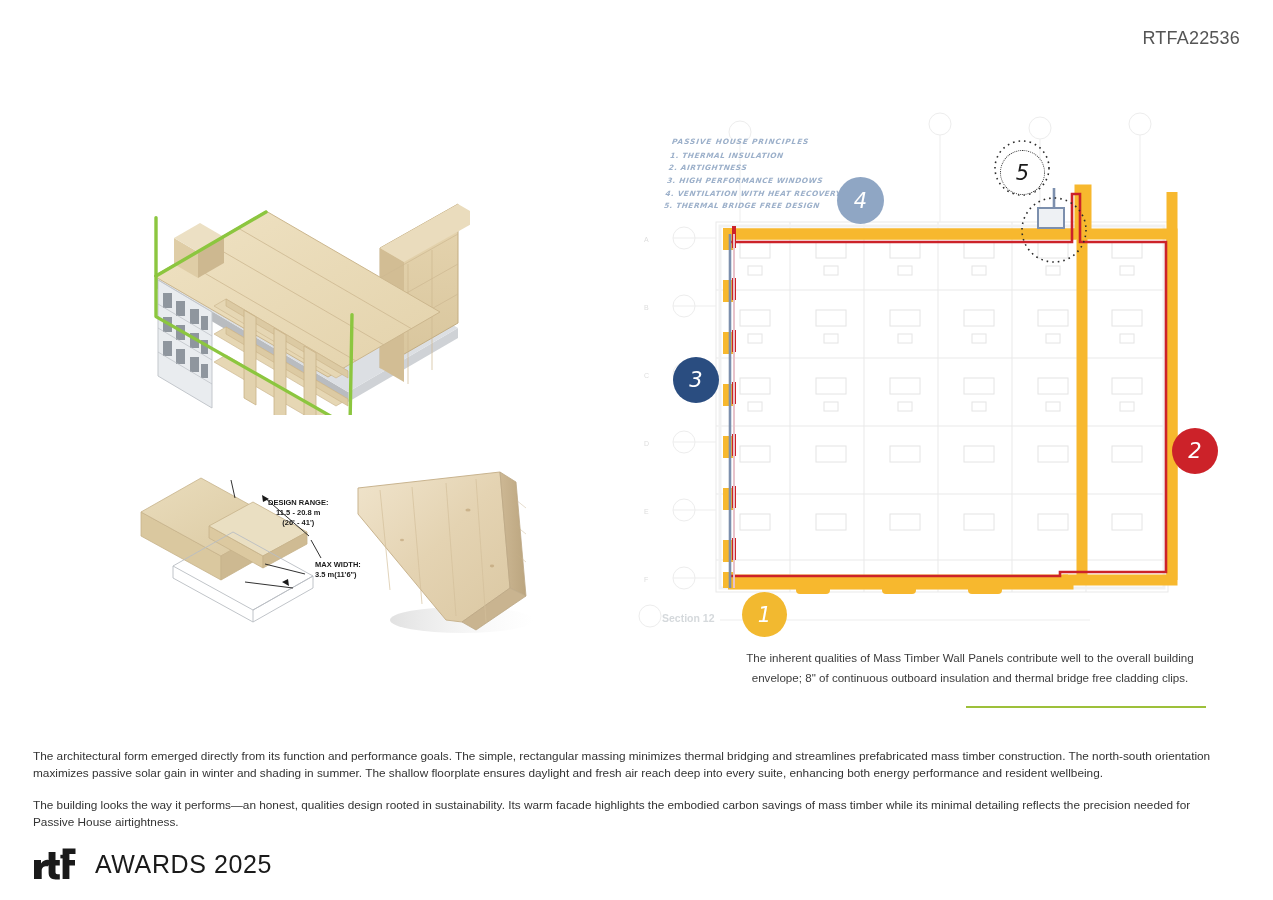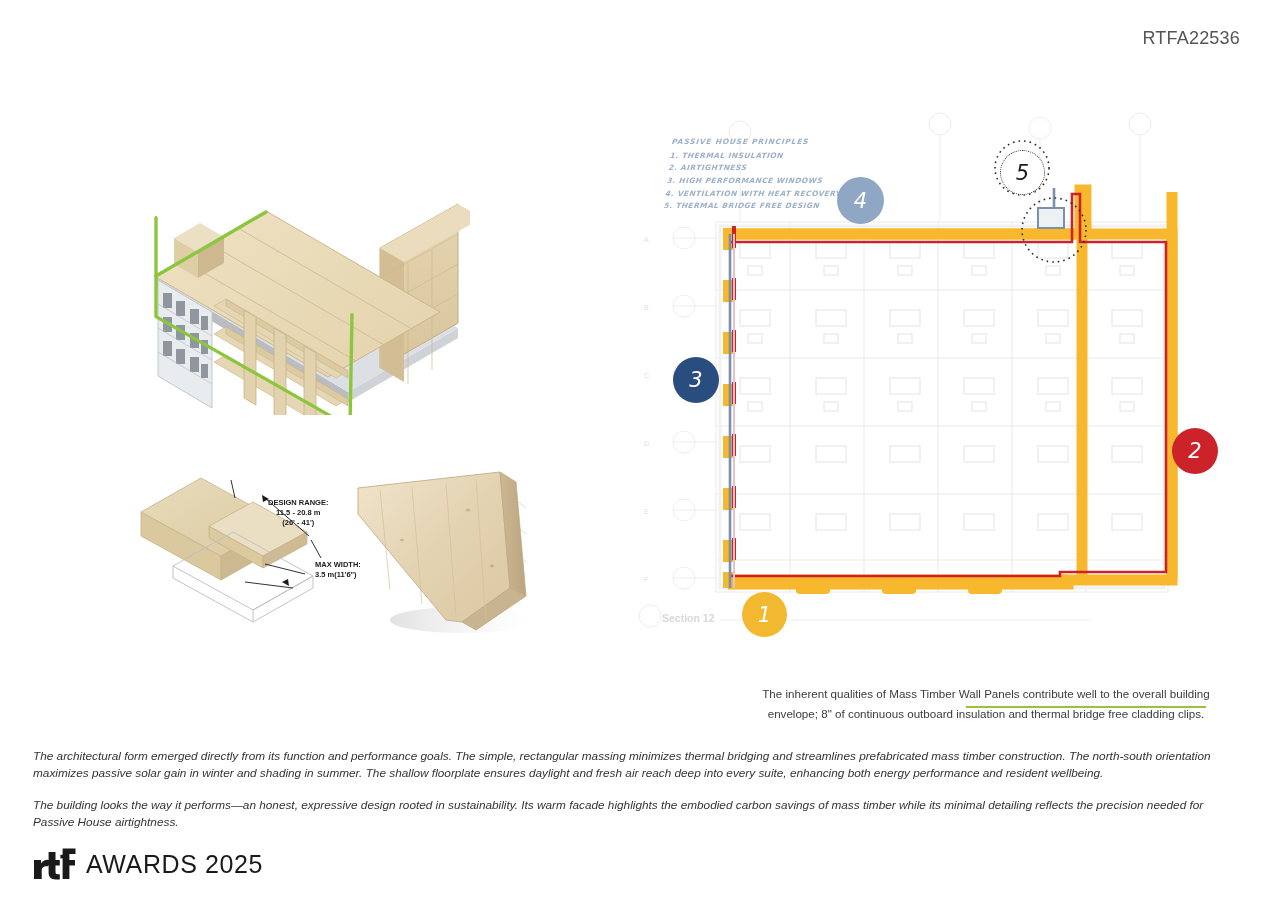--- a/index.html
+++ b/index.html
@@ -55,35 +55,35 @@
   #marker-3 { left:53px;  top:247px; width:46px; height:46px; background:#2a4d80; font-size:21px; }
   #marker-4 { left:217px; top:67px;  width:47px; height:47px; background:#8fa6c4; font-size:21px; }
   #marker-5 {
     left:380px; top:40px; width:45px; height:45px;
     background:#fff; color:#1a1a1a;
     border:1.6px dotted #2b2b2b; font-size:21px;
   }
 
   
   #plan-caption {
-    position:absolute; left:736px; top:648px; width:500px;
-    font-size:11.6px; line-height:1.72; color:#3c3c3c; text-align:center;margin-top:36px;
+    position:absolute; left:720px; top:648px; width:500px;
+    font-size:11.6px; line-height:1.72; color:#3c3c3c; text-align:center;
   }
   #caption-rule {
     position:absolute; left:966px; top:706px; width:240px; height:2px;
     background:#9dc03a;
   }
 
   
-  #body-text { position:absolute; left:33px; top:748px; width:1183px;font-style:italic; }
+  #body-text { position:absolute; left:33px; top:748px; width:1183px; }
   #body-text p { font-size:11.8px; line-height:1.45; color:#333; }
   #body-text p + p { margin-top:15px; }
 
   
-  #footer { position:absolute; left:33px; bottom:20px; display:flex; align-items:center; gap:9px; }
+  #footer { position:absolute; left:33px; bottom:20px; display:flex; align-items:center; gap:18px; }
   #footer-awards { font-size:25px; letter-spacing:.6px; color:#1a1a1a; }
 </style>
 </head>
 <body>
 
 <div id="board-code">RTFA22536</div>
 
 <svg id="iso-building" viewBox="0 0 330 285">
   <defs>
     <linearGradient id="woodTop" x1="0" y1="0" x2="1" y2="1">
@@ -457,21 +457,21 @@
   <div class="marker" id="marker-3">3</div>
   <div class="marker" id="marker-4">4</div>
   <div class="marker" id="marker-5">5</div>
 </div>
 
 <div id="plan-caption">The inherent qualities of Mass Timber Wall Panels contribute well to the overall building envelope; 8" of continuous outboard insulation and thermal bridge free cladding clips.</div>
 <div id="caption-rule"></div>
 
 <div id="body-text">
   <p>The architectural form emerged directly from its function and performance goals. The simple, rectangular massing minimizes thermal bridging and streamlines prefabricated mass timber construction. The north-south orientation maximizes passive solar gain in winter and shading in summer. The shallow floorplate ensures daylight and fresh air reach deep into every suite, enhancing both energy performance and resident wellbeing.</p>
-  <p>The building looks the way it performs—an honest, expressive design rooted in sustainability. Its warm facade highlights the embodied carbon savings of mass timber while its minimal detailing reflects the precision needed for Passive House airtightness.</p>
+  <p>The building looks the way it performs—an honest, qualities design rooted in sustainability. Its warm facade highlights the embodied carbon savings of mass timber while its minimal detailing reflects the precision needed for Passive House airtightness.</p>
 </div>
 
 <div id="footer">
   <svg width="44" height="32" viewBox="0 0 44 32">
     <g fill="#1a1a1a">
       <path d="M1 12 h7 v3.4 c1.6 -2.6 4.1 -3.8 7 -3.7 v6.6 c-3.4 -0.5 -6.3 0.7 -6.3 4.4 V31 H1 Z"></path>
       <path d="M15.6 4 h6.9 v8 h4.3 v5.6 h-4.3 V24 c0 1.6 0.7 2.2 2.2 2.2 h2.1 V31.4 h-4.1 c-4.6 0 -7.1 -2.2 -7.1 -6.6 V17.6 h-2.6 V12 h2.6 Z"></path>
       <path d="M29.6 0.6 h12.9 v5.5 h-6.1 v5.9 h5.6 v5.6 h-5.6 V31 h-6.8 Z"></path>
       <rect x="27.4" y="6.8" width="6.2" height="3.6"></rect>
     </g>

